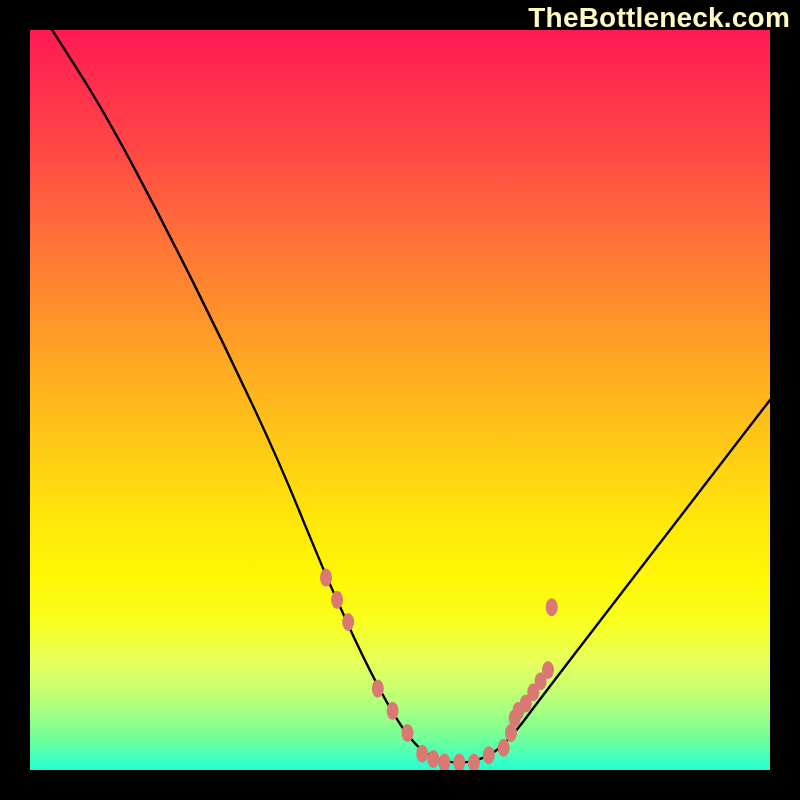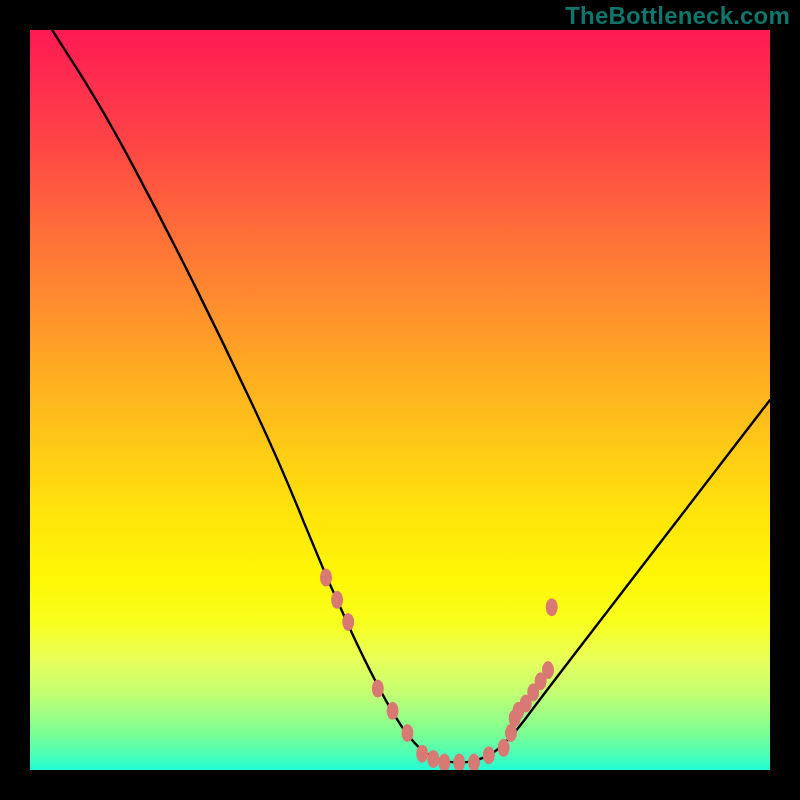--- a/index.html
+++ b/index.html
@@ -14,22 +14,22 @@
   .frame {
     position: relative;
     width: 800px;
     height: 800px;
     background: #000;
   }
   .watermark {
     position: absolute;
     top: 2px;
     right: 10px;
-    color: #0f766e;
-    font-size: 24px;
+    color: #fef9c3;
+    font-size: 28px;
     font-weight: 600;
     letter-spacing: 0.2px;
     z-index: 10;
   }
   .plot-area {
     position: absolute;
     left: 30px;
     top: 30px;
     width: 740px;
     height: 740px;

